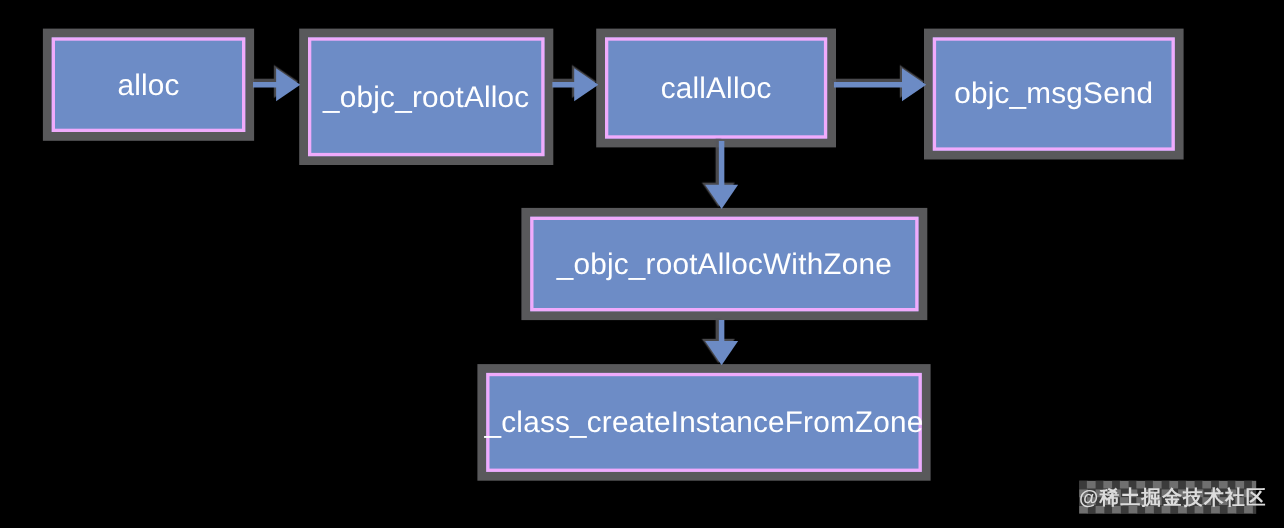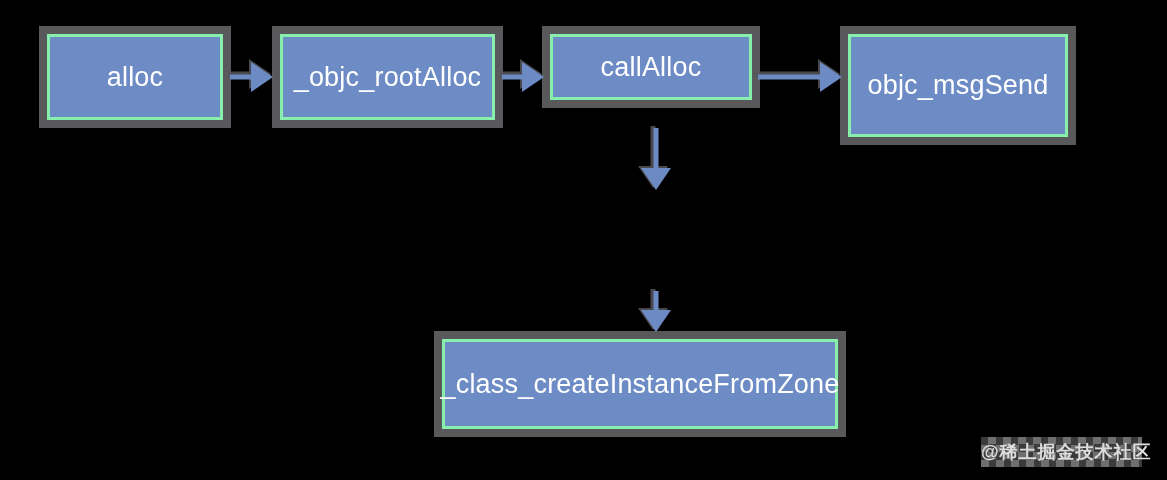--- a/index.html
+++ b/index.html
@@ -12,34 +12,34 @@
     width: 1167px;
     height: 480px;
     background: #000000;
     overflow: hidden;
     font-family: "Liberation Sans", "DejaVu Sans", sans-serif;
   }
   .node {
     position: absolute;
     box-sizing: border-box;
     background: #6D8CC6;
-    border: 3px solid #86efac;
+    border: 3px solid #f0abfc;
     box-shadow: 0 0 0 8px #59595B;
     color: #FFFFFF;
     display: flex;
     align-items: center;
     justify-content: center;
     font-size: 27px;
     letter-spacing: 0.2px;
     white-space: nowrap;
     text-align: center;
   }
   .n-alloc        { left: 47px;  top: 34px;  width: 176px; height: 86px; }
-  .n-rootalloc    { left: 280px; top: 34px;  width: 215px; height: 86px; }
-  .n-callalloc    { left: 550px; top: 34px;  width: 202px; height: 66px; }
+  .n-rootalloc    { left: 280px; top: 34px;  width: 215px; height: 108px; }
+  .n-callalloc    { left: 550px; top: 34px;  width: 202px; height: 92px; }
   .n-msgsend      { left: 848px; top: 34px;  width: 220px; height: 103px; }
   .n-withzone     { left: 482px; top: 197px; width: 353px; height: 86px; }
   .n-fromzone     { left: 442px; top: 339px; width: 396px; height: 90px; }
 
   .arrow { position: absolute; display: block; }
   .arrow-h { filter: drop-shadow(-2px -3px 0 rgba(86,86,90,0.85)); }
   .arrow-v { filter: drop-shadow(-3px -2px 0 rgba(86,86,90,0.85)); }
   .arrow line    { stroke: #6C8BC5; stroke-width: 5; }
   .arrow polygon { fill: #6C8BC5; }
 
@@ -73,20 +73,23 @@
   </div>
 
   <div class="node n-callalloc">
     <span>callAlloc</span>
   </div>
 
   <div class="node n-msgsend">
     <span>objc_msgSend</span>
   </div>
 
+  <div class="node n-withzone">
+    <span>_objc_rootAllocWithZone</span>
+  </div>
 
   <div class="node n-fromzone">
     <span>_class_createInstanceFromZone</span>
   </div>
 
   <svg class="arrow arrow-h" style="left:230px; top:60px;" width="43" height="34">
     <line x1="0" y1="17" x2="23" y2="17"></line>
     <polygon points="21,2 43,17 21,32"></polygon>
   </svg>
 

